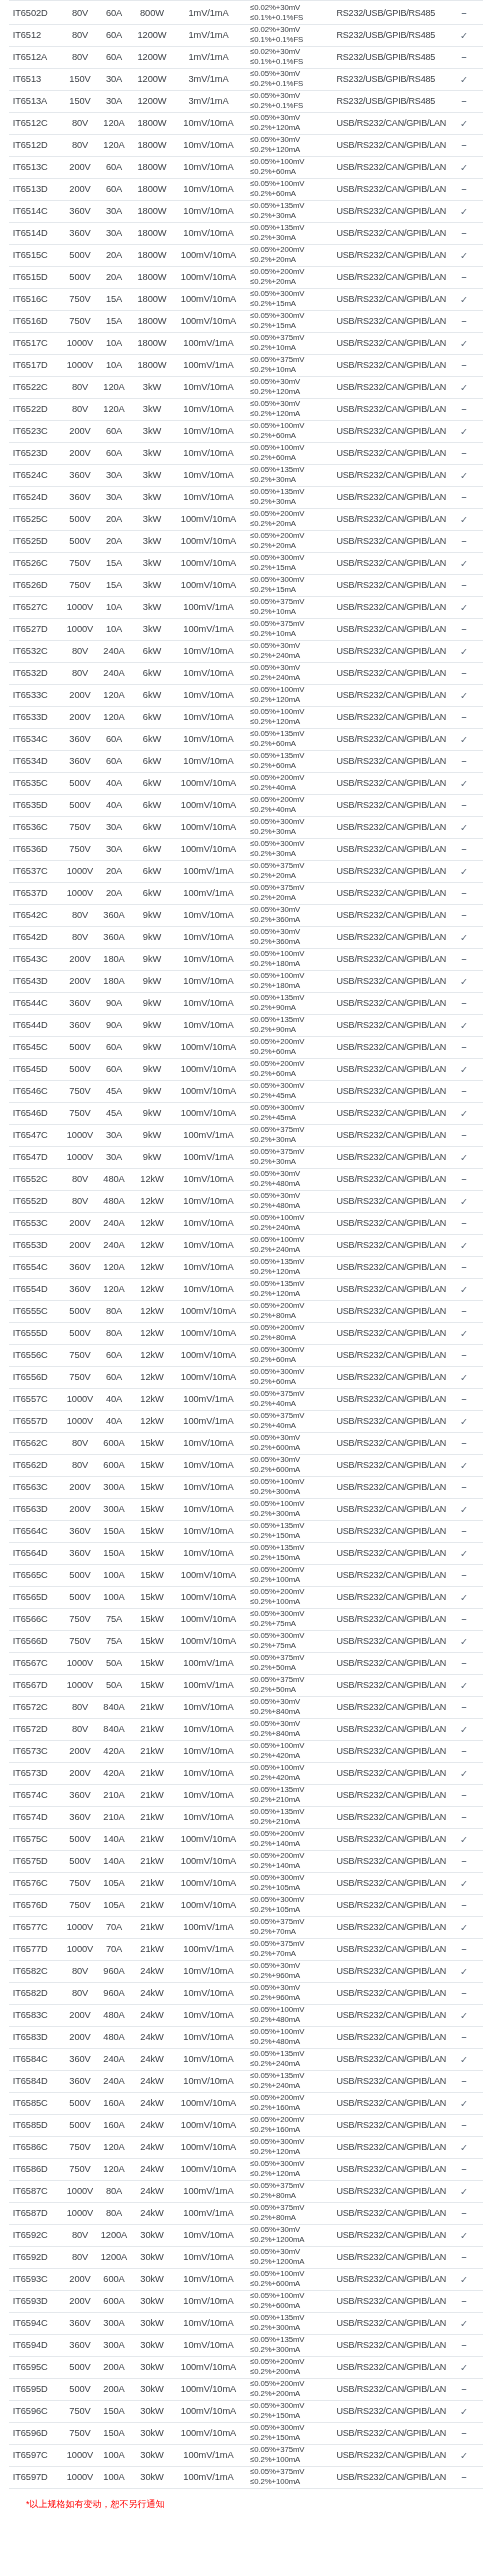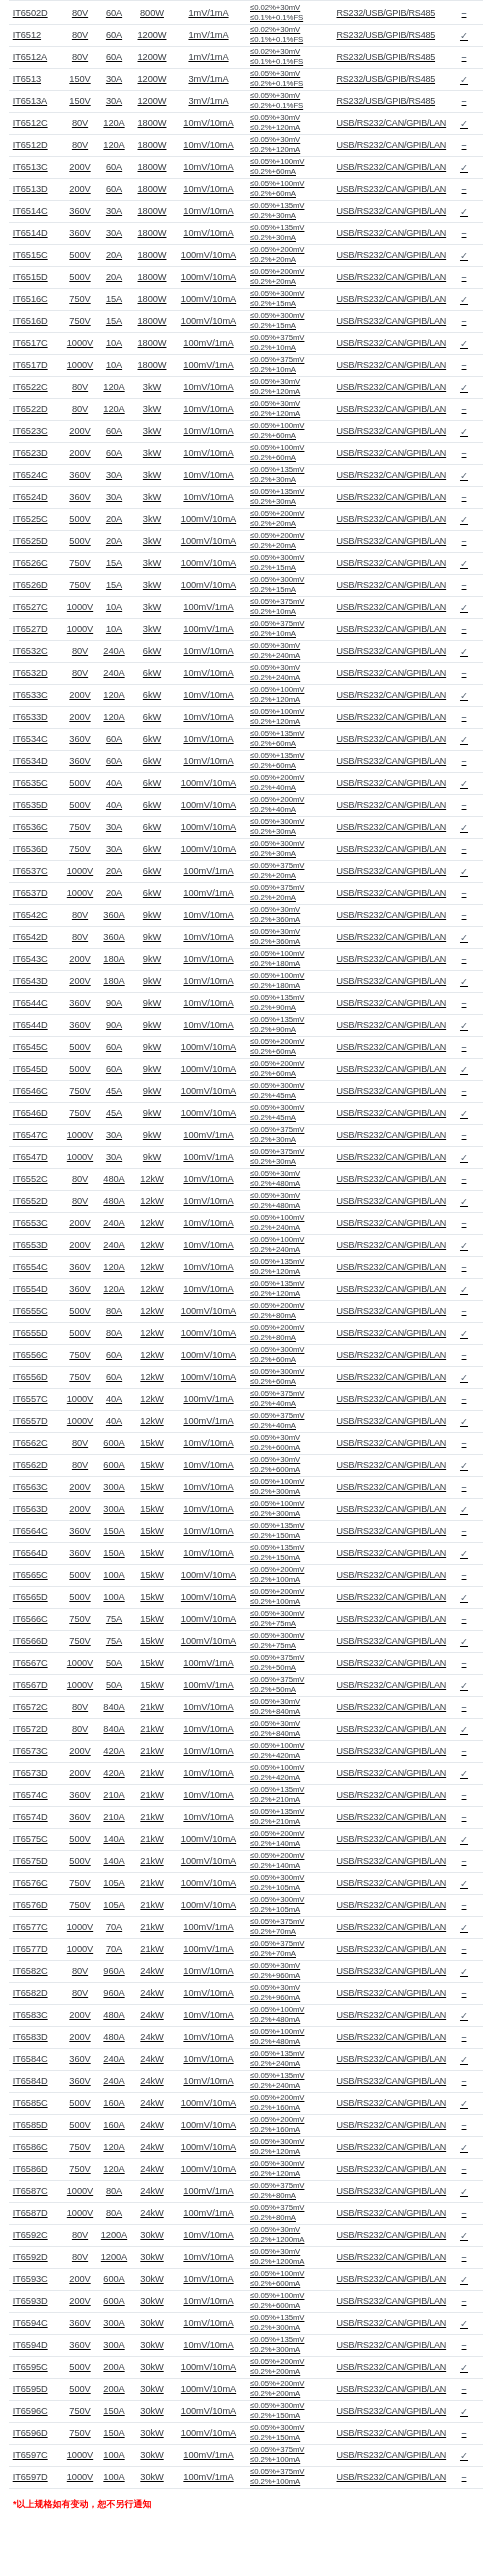--- a/index.html
+++ b/index.html
@@ -10,21 +10,20 @@
   body {
     width: 492px;
     height: 2576px;
     font-family: "Liberation Sans", "DejaVu Sans", sans-serif;
     overflow: hidden;
   }
   .spec-table {
     margin: 0 9px;
     padding-top: 1.5px;
     border-top: 0.7px solid #e4e8ec;
-    text-decoration: underline;
   }
   .row {
     display: flex;
     align-items: center;
     height: 22px;
     box-sizing: border-box;
     border-bottom: 0.7px solid #e4e8ec;
   }
   .cell {
     font-size: 9.3px;
@@ -53,23 +52,23 @@
   .mark-check {
     color: #5e6b7a;
     font-size: 9.7px;
   }
   .mark-dash {
     color: #5e6b7a;
     font-size: 9px;
     font-weight: 700;
   }
   .footnote {
-    margin: 9px 0 0 13px;
+    margin: 9px 0 0 26px;
     font-size: 9px;
-    font-weight: 700;
+    font-weight: 400;
     letter-spacing: 0;
   }
 </style>
 </head>
 <body>
 
 <div class="spec-table">
   <div class="row">
     <div class="cell c-model">IT6502D</div>
     <div class="cell c-volt">80V</div>

